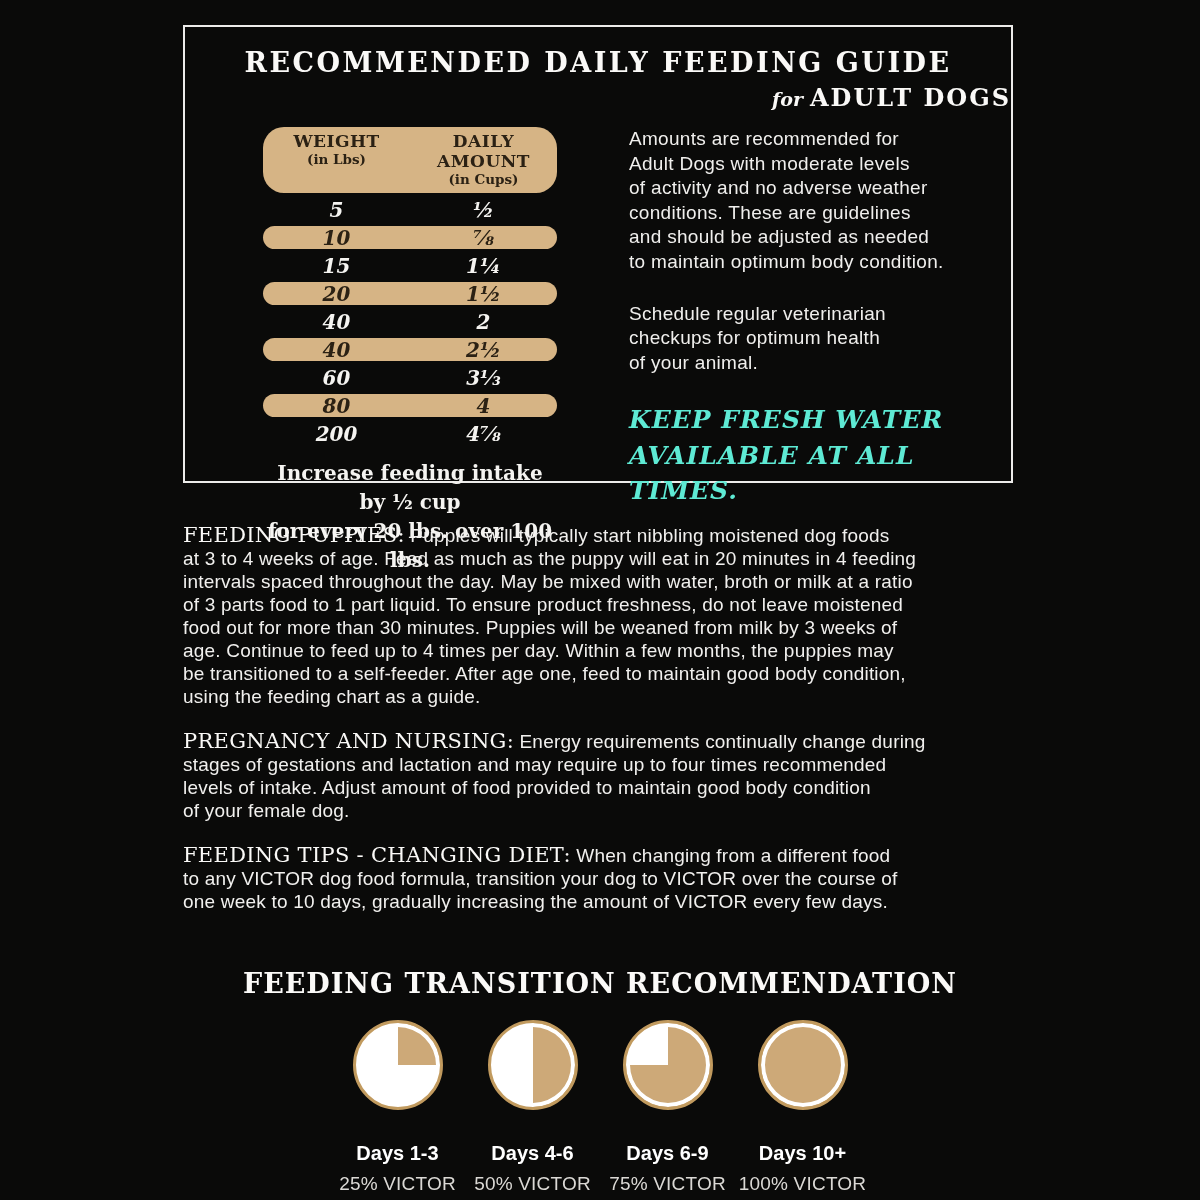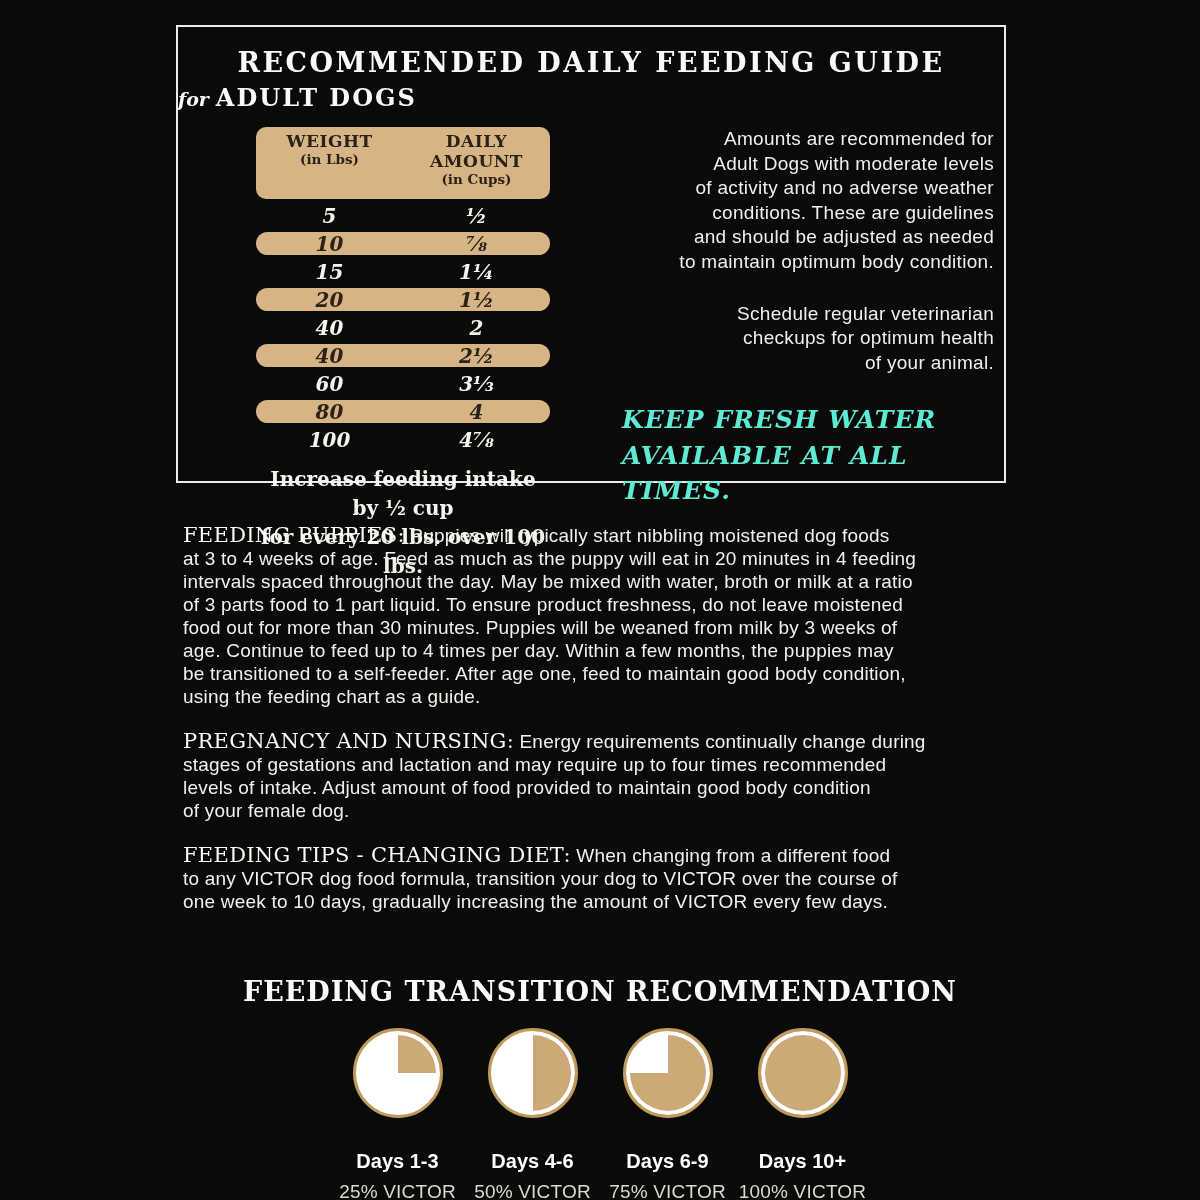--- a/index.html
+++ b/index.html
@@ -2,42 +2,42 @@
 <html><head>
 <meta charset="utf-8">
 <style>
   html,body{margin:0;padding:0;background:#000;}
   .page{
     position:relative; width:1200px; height:1200px; overflow:hidden;
     background:#0a0a09; font-family:"Liberation Sans", sans-serif;
   }
   
   .panel{
-    position:absolute; left:176px; top:25px; width:830px; height:458px;
+    position:absolute; left:183px; top:25px; width:830px; height:458px;
     border:2px solid #edecea; box-sizing:border-box; background:#0a0a09;
   }
   .panel-title{
     margin:20px 0 0; text-align:center;
     font-family:"DejaVu Serif", serif; font-weight:bold;
     font-size:27px; letter-spacing:2.5px; color:#faf9f7;
   }
   .panel-subtitle{
-    text-align:left; margin-top:5px; color:#faf9f7;
+    text-align:right; margin-top:5px; color:#faf9f7;
     font-family:"DejaVu Serif", serif; font-weight:bold;
     font-size:24px; letter-spacing:2px;
   }
   .panel-subtitle .for{
     font-style:italic; font-weight:600; font-size:19px;
     letter-spacing:0; margin-right:7px; text-transform:none;
   }
   
   .table{ position:absolute; left:78px; top:100px; width:294px; }
   .t-header{
-    display:flex; background:#d6b485; border-radius:10px;
-    padding:4px 0 12px; color:#2b2114;
+    display:flex; background:#d6b485; border-radius:21px;
+    padding:4px 0 6px; color:#2b2114;
   }
   .t-header .t-cell{ flex:1; text-align:center; }
   .h-main{
     font-family:"DejaVu Serif", serif; font-weight:bold;
     font-size:17px; letter-spacing:0.5px;
   }
   .h-sub{ font-family:"DejaVu Serif", serif; font-weight:bold; font-size:13.5px; }
   .t-row{
     display:flex; align-items:center; height:23px; margin-top:5px;
     border-radius:12px; color:#f5f4f1;
@@ -49,40 +49,40 @@
   .footnote{
     margin-top:14px; text-align:center; white-space:pre-line;
     font-family:"DejaVu Serif", serif; font-weight:bold;
     font-size:20px; line-height:1.45; color:#f5f4f1;
   }
   
   .notes{
     position:absolute; left:444px; top:100px; width:372px;
     color:#f0efed; font-size:19px; line-height:24.6px; letter-spacing:0.3px;
   }
-  .notes p{ margin:0 0 27px; white-space:pre-line;text-align:right; }
+  .notes p{ margin:0 0 27px; white-space:pre-line; }
   .water{
     margin-top:21px; white-space:pre-line;
     font-family:"DejaVu Serif", serif; font-style:italic; font-weight:bold;
     font-size:25px; line-height:1.42; letter-spacing:1px; color:#5eead4;
   }
   
   .body-sections{
     position:absolute; left:183px; top:524px; width:845px;
     color:#f1f0ee; font-size:19px; line-height:23px; letter-spacing:0.2px;
   }
   .section{ margin:0 0 22px; white-space:pre-line; }
   .sec-heading{
     font-family:"DejaVu Serif", serif; font-weight:normal;
     font-size:21px; letter-spacing:0.3px; color:#faf9f7;
   }
   
   .transition{ position:absolute; left:0; top:968px; width:1200px; text-align:center; }
   .transition-title{
-    margin:8px; font-family:"DejaVu Serif", serif; font-weight:bold;
+    margin:0; font-family:"DejaVu Serif", serif; font-weight:bold;
     font-size:27px; letter-spacing:1px; color:#fbfaf8;
   }
   .steps{ display:flex; justify-content:center; margin-top:21px; }
   .step{ width:135px; }
   .pie{
     width:84px; height:84px; margin:0 auto; border-radius:50%;
     border:3px solid #c19a5e; background:#fff;
     box-shadow: inset 0 0 0 4px #ffffff;
   }
   .days{ margin-top:32px; font-weight:bold; font-size:20px; color:#ffffff; }
@@ -137,21 +137,21 @@
         </div>
       <div class="t-row">
           <div class="t-cell">60</div>
           <div class="t-cell">3⅓</div>
         </div>
       <div class="t-row pill">
           <div class="t-cell">80</div>
           <div class="t-cell">4</div>
         </div>
       <div class="t-row">
-          <div class="t-cell">100</div>
+          <div class="t-cell">200</div>
           <div class="t-cell">4⅞</div>
         </div>
 
       <div class="footnote">Increase feeding intake by ½ cup
 for every 20 lbs. over 100 lbs.</div>
     </div>
 
     <div class="notes">
       <p>Amounts are recommended for
 Adult Dogs with moderate levels

